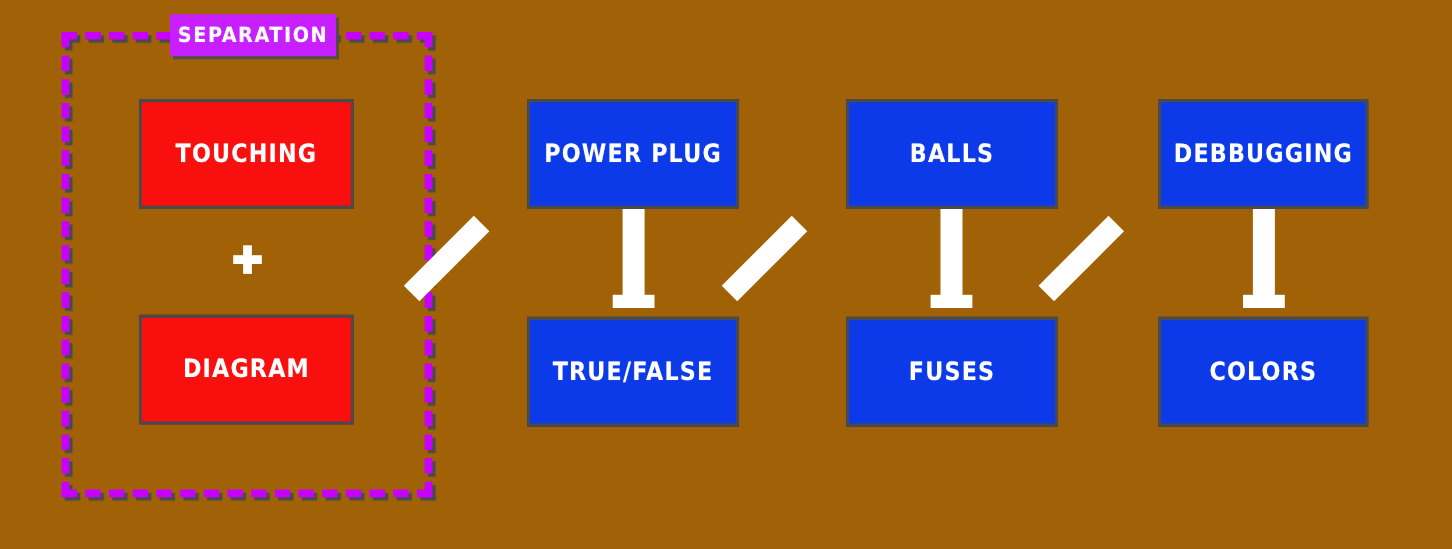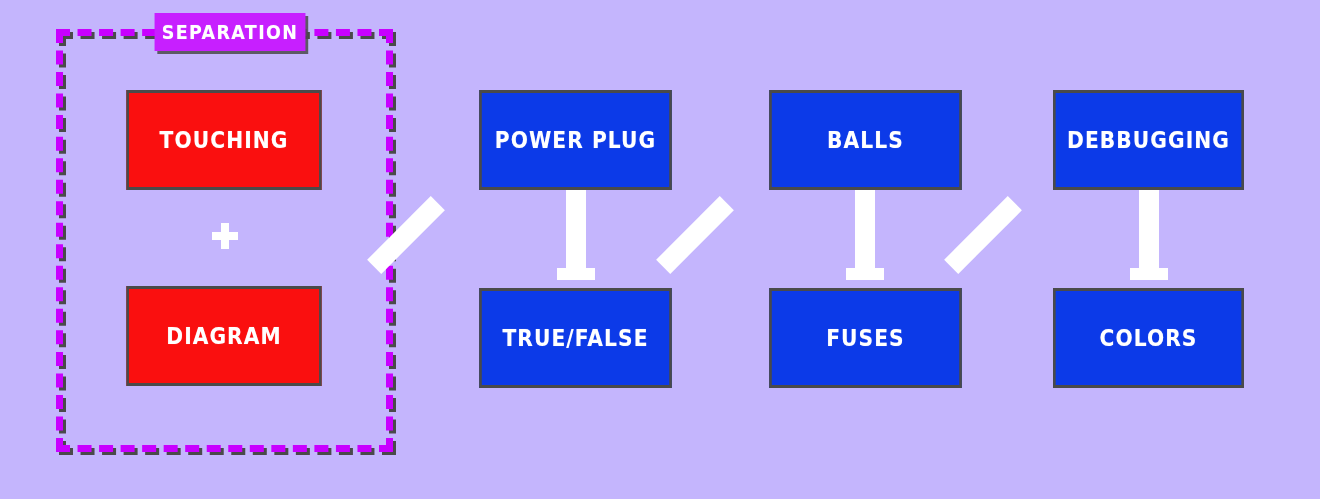--- a/index.html
+++ b/index.html
@@ -7,21 +7,21 @@
     padding: 0;
     background: #000000;
   }
   body {
     font-family: "DejaVu Sans", sans-serif;
   }
   #stage {
     position: relative;
     width: 1320px;
     height: 499px;
-    background: #c4b5fd;
+    background: #a16207;
     overflow: hidden;
   }
 
   
   .node {
     position: absolute;
     box-sizing: border-box;
     display: flex;
     align-items: center;
     justify-content: center;

